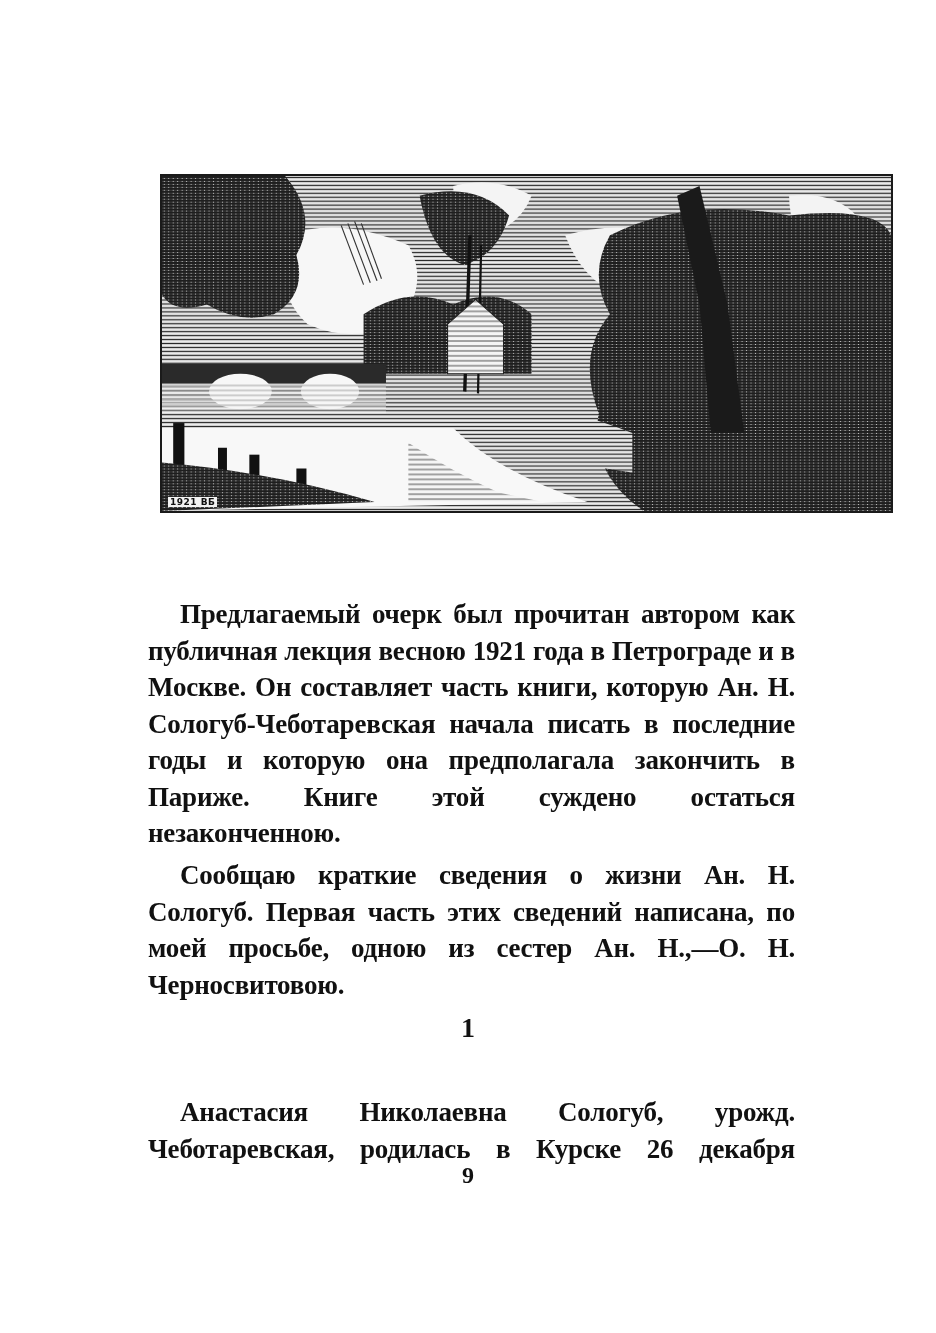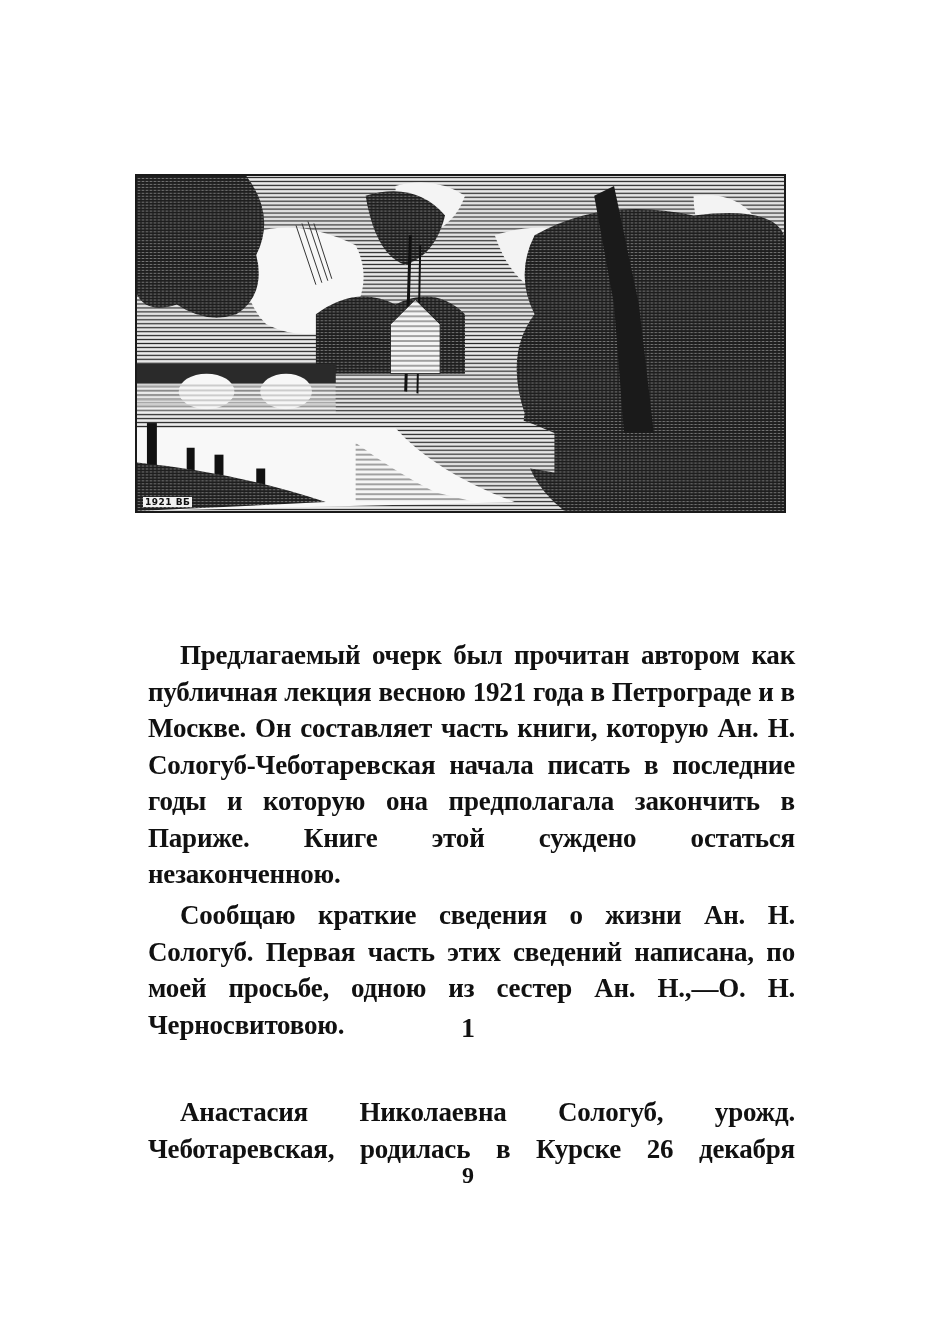--- a/index.html
+++ b/index.html
@@ -17,23 +17,23 @@
     }
     .page {
       position: absolute;
       left: 0; top: 0;
       width: 936px;
       height: 1333px;
     }
     
     .illustration {
       position: absolute;
-      left: 135px;
+      left: 160px;
       top: 174px;
-      width: 651px;
+      width: 733px;
       height: 339px;
       border: 2px solid #1a1a1a;
       box-sizing: border-box;
       overflow: hidden;
       background: #f4f4f4;
     }
     .illustration svg {
       display: block;
       width: 100%;
       height: 100%;
@@ -64,22 +64,22 @@
     }
     .para {
       margin: 0;
       text-indent: 32px;
       text-align: justify;
       text-align-last: left;
     }
     .para.last-line-justify {
       text-align-last: justify;
     }
-    .block-1 { top: 637px; }
-    .block-2 { top: 857px; margin-top: 40px; }
+    .block-1 { top: 596px; }
+    .block-2 { top: 857px; }
     .section-num {
       position: absolute;
       left: 0;
       width: 936px;
       top: 1012px;
       text-align: center;
       font-size: 28px;
       font-weight: bold;
     }
     .block-3 { top: 1094px; }

